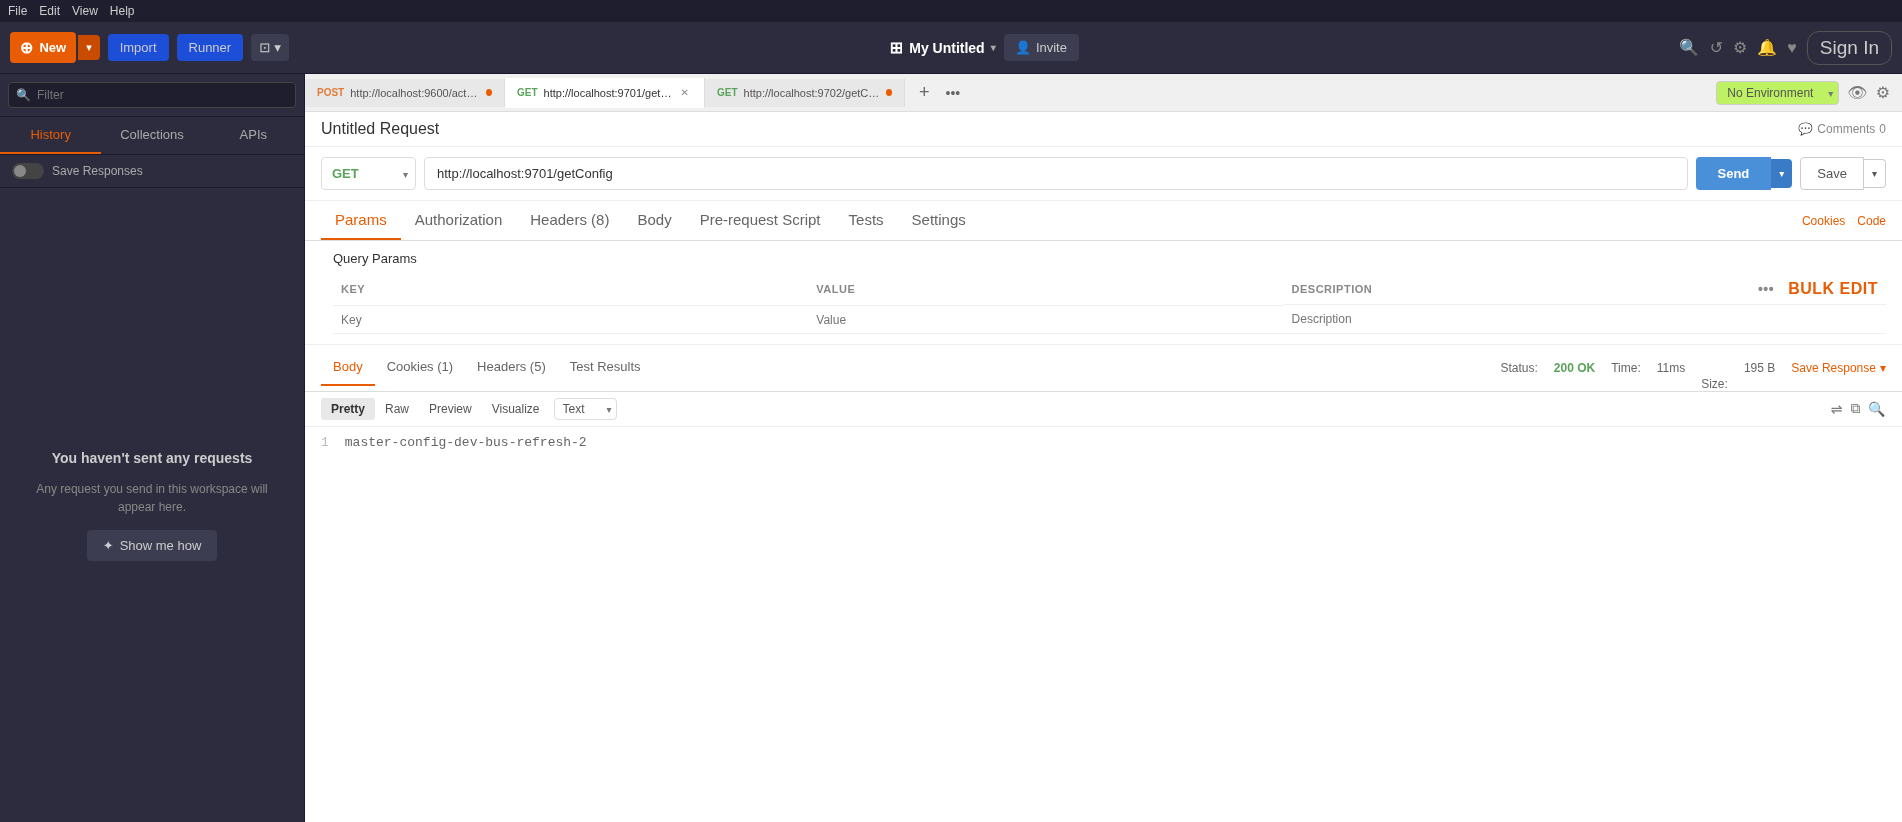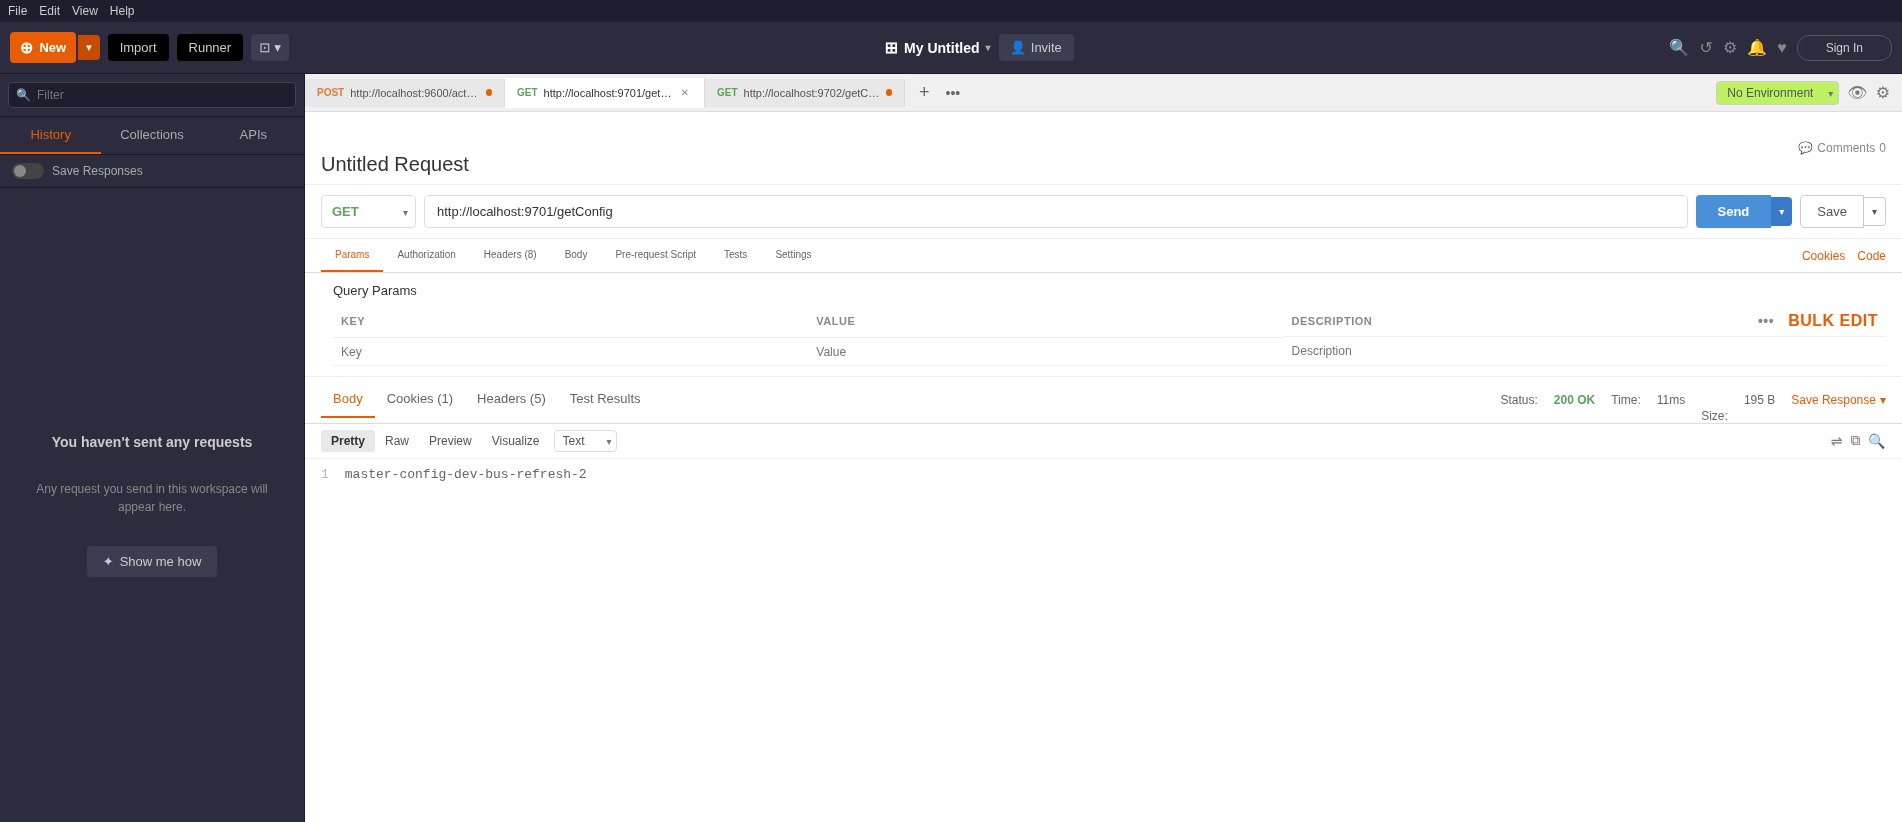--- a/index.html
+++ b/index.html
@@ -45,21 +45,21 @@
     .new-btn-dropdown {
       background: #c94b02;
       color: white;
       border: none;
       border-radius: 0 4px 4px 0;
       padding: 6px 8px;
       cursor: pointer;
       font-size: 11px;
     }
     .import-btn, .runner-btn {
-      background: #000000;
+      background: #1d4ed8;
       color: #ccc;
       border: none;
       border-radius: 4px;
       padding: 6px 12px;
       font-size: 13px;
       cursor: pointer;
     }
     .capture-btn {
       background: #3d3d52;
       color: #ccc;
@@ -109,23 +109,23 @@
     .header-icon {
       color: #888;
       font-size: 16px;
       cursor: pointer;
     }
     .signin-btn {
       background: transparent;
       color: #ccc;
       border: 1px solid #555;
       border-radius: 12px;
-      padding: 5px 28px;
-      cursor: pointer;
-      font-size: 12px;
+      padding: 5px 12px;
+      cursor: pointer;
+      font-size: 19px;
     }
 
     
     .main-layout {
       display: flex;
       height: calc(100vh - 74px);
     }
 
     
     .sidebar {
@@ -201,21 +201,21 @@
       top: 2px;
       left: 2px;
     }
     .save-responses-label { color: #aaa; font-size: 12px; }
     .sidebar-empty {
       flex: 1;
       display: flex;
       flex-direction: column;
       align-items: center;
       justify-content: center;
-      gap: 30px;
+      gap: 14px;
       padding: 20px;
       text-align: center;
     }
     .sidebar-empty-title {
       color: #ccc;
       font-size: 14px;
       font-weight: 600;
     }
     .sidebar-empty-desc {
       color: #888;
@@ -342,21 +342,21 @@
     .env-icon { color: #777; font-size: 16px; cursor: pointer; }
 
     
     .request-header {
       display: flex;
       align-items: center;
       justify-content: space-between;
       padding: 8px 16px;
       border-bottom: 1px solid #eee;
     }
-    .request-title { font-size: 20px; font-weight: 500; color: #333; margin-top: 33px; }
+    .request-title { font-size: 16px; font-weight: 500; color: #333; }
     .comments-area { display: flex; align-items: center; gap: 4px; color: #888; font-size: 12px; }
 
     
     .url-bar {
       display: flex;
       align-items: center;
       padding: 10px 16px;
       gap: 8px;
       border-bottom: 1px solid #eee;
     }
@@ -444,21 +444,21 @@
     
     .request-tabs {
       display: flex;
       align-items: center;
       padding: 0 16px;
       border-bottom: 1px solid #ddd;
       background: #fff;
     }
     .req-tab {
       padding: 10px 14px;
-      font-size: 10px;
+      font-size: 15px;
       color: #666;
       cursor: pointer;
       border-bottom: 2px solid transparent;
     }
     .req-tab.active {
       color: #e85d04;
       border-bottom-color: #e85d04;
     }
     .req-tab-right {
       margin-left: auto;

